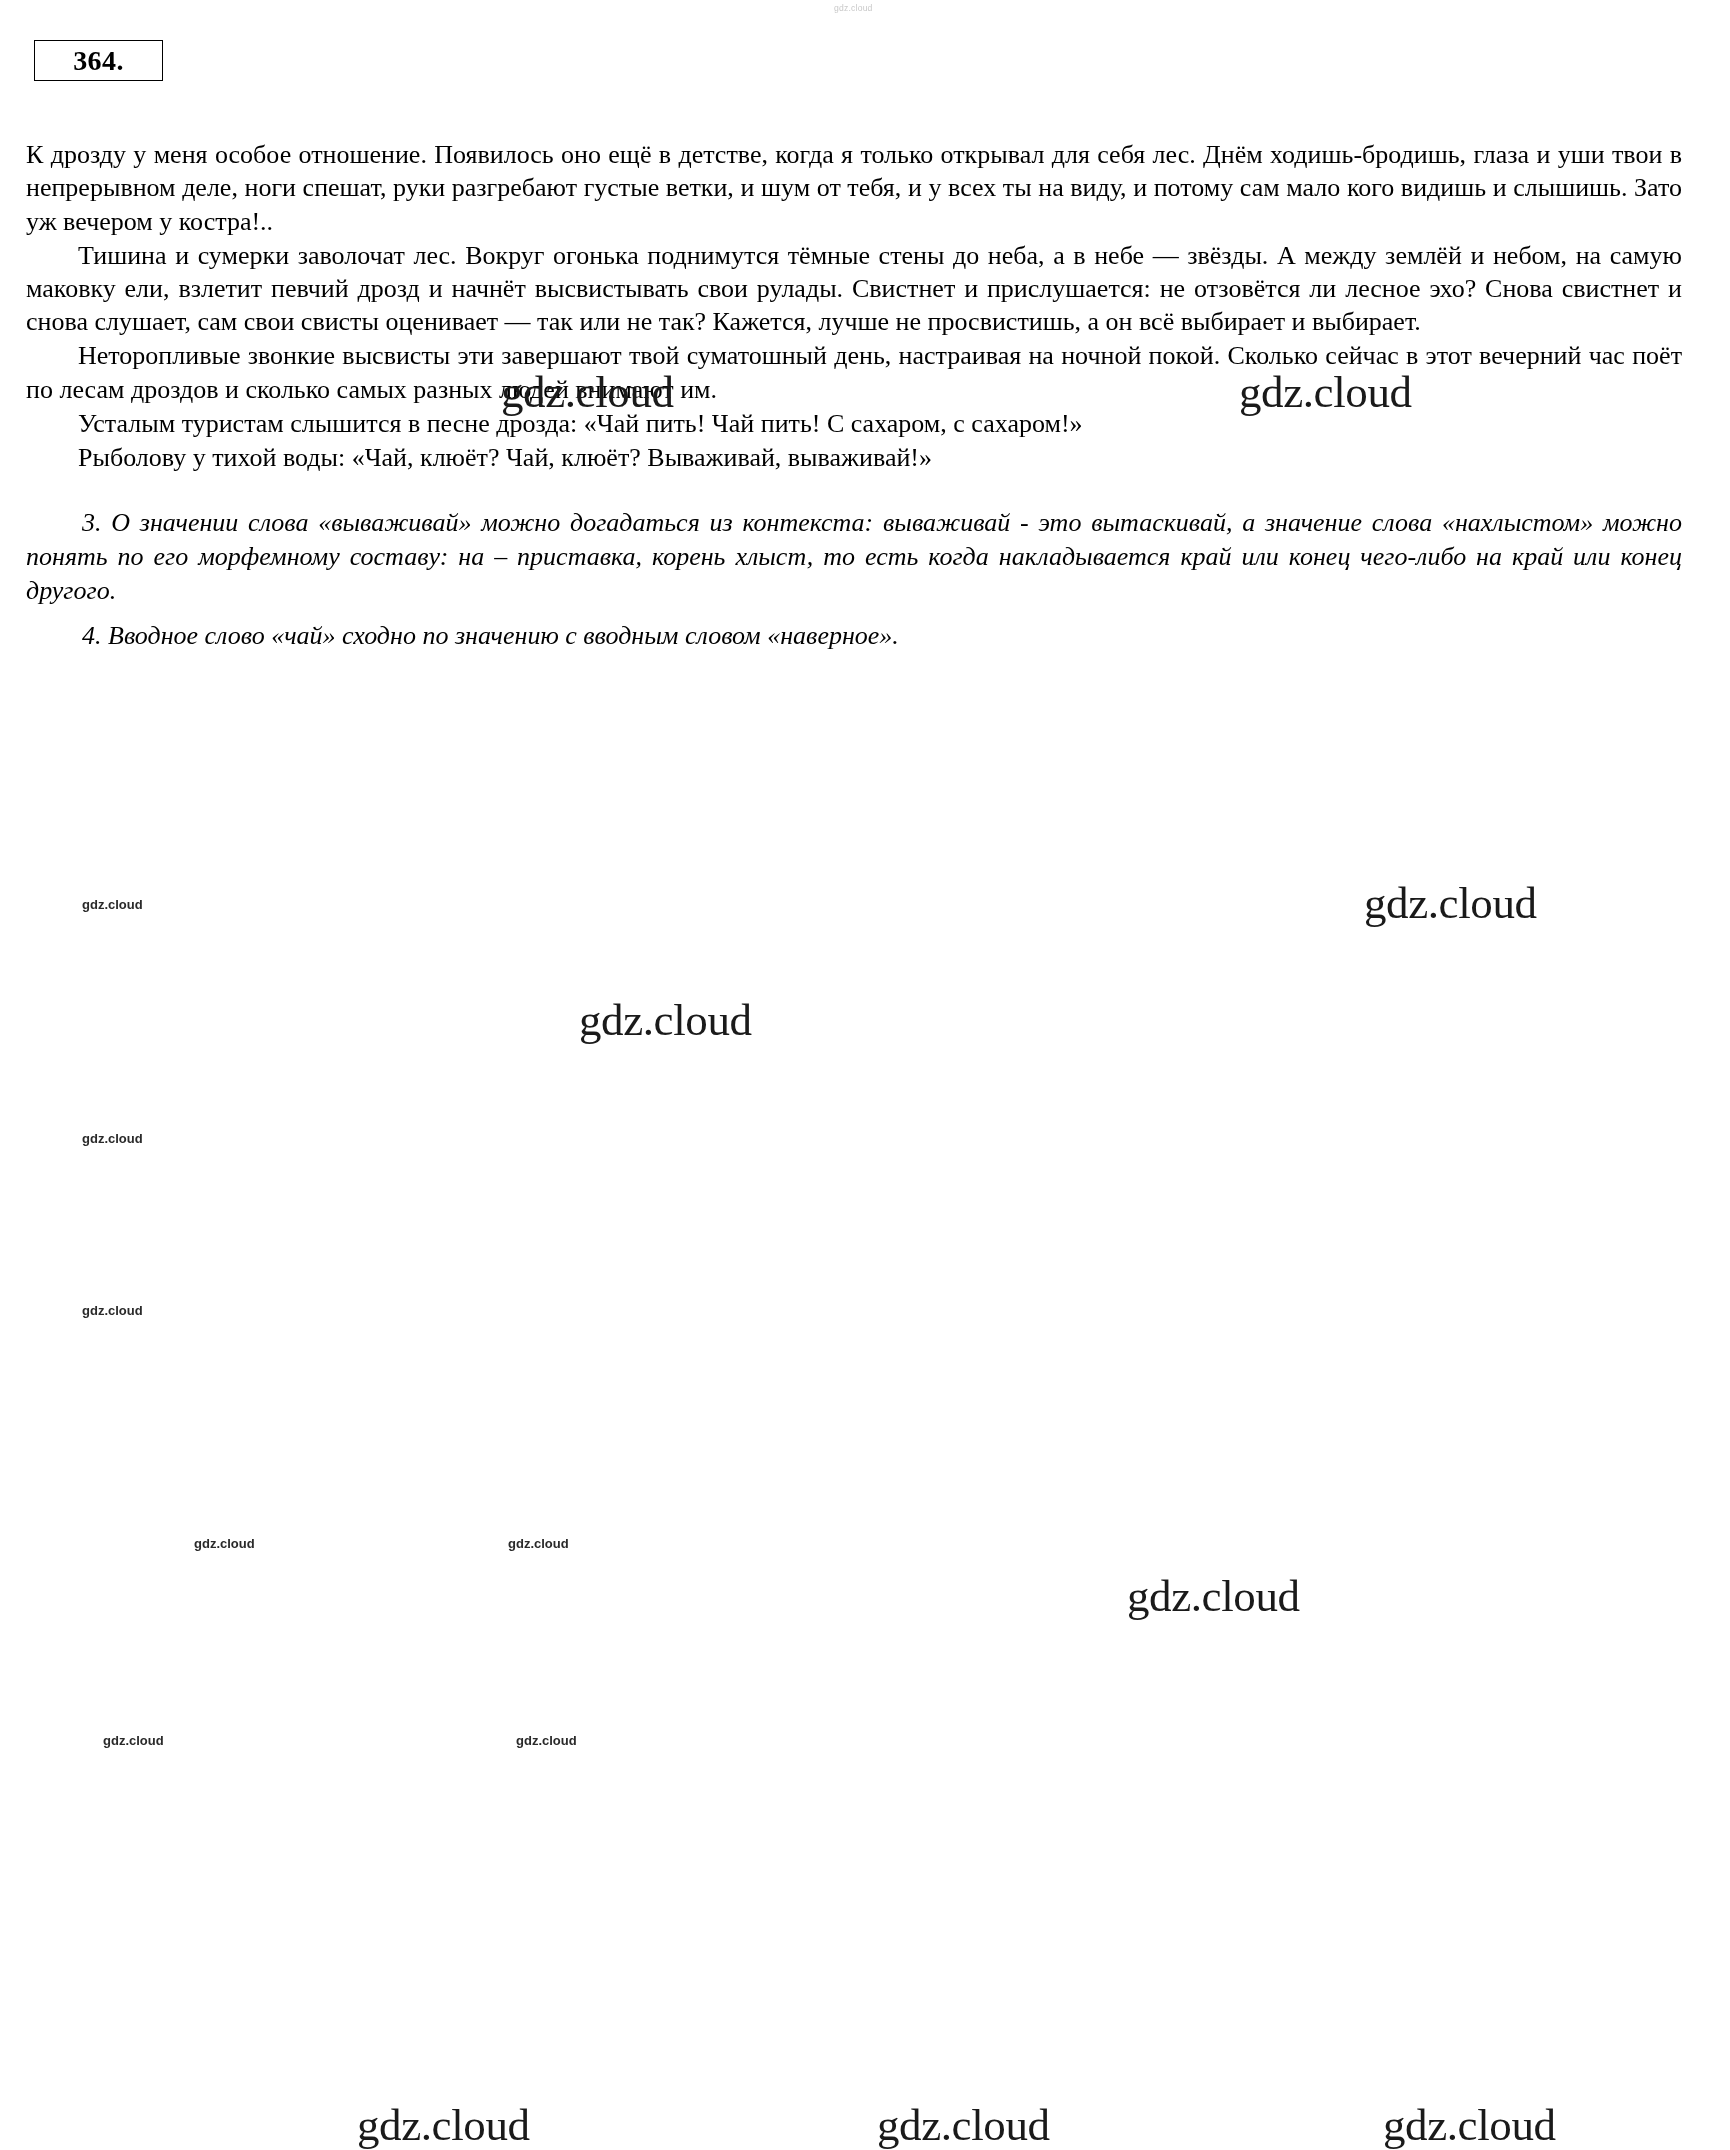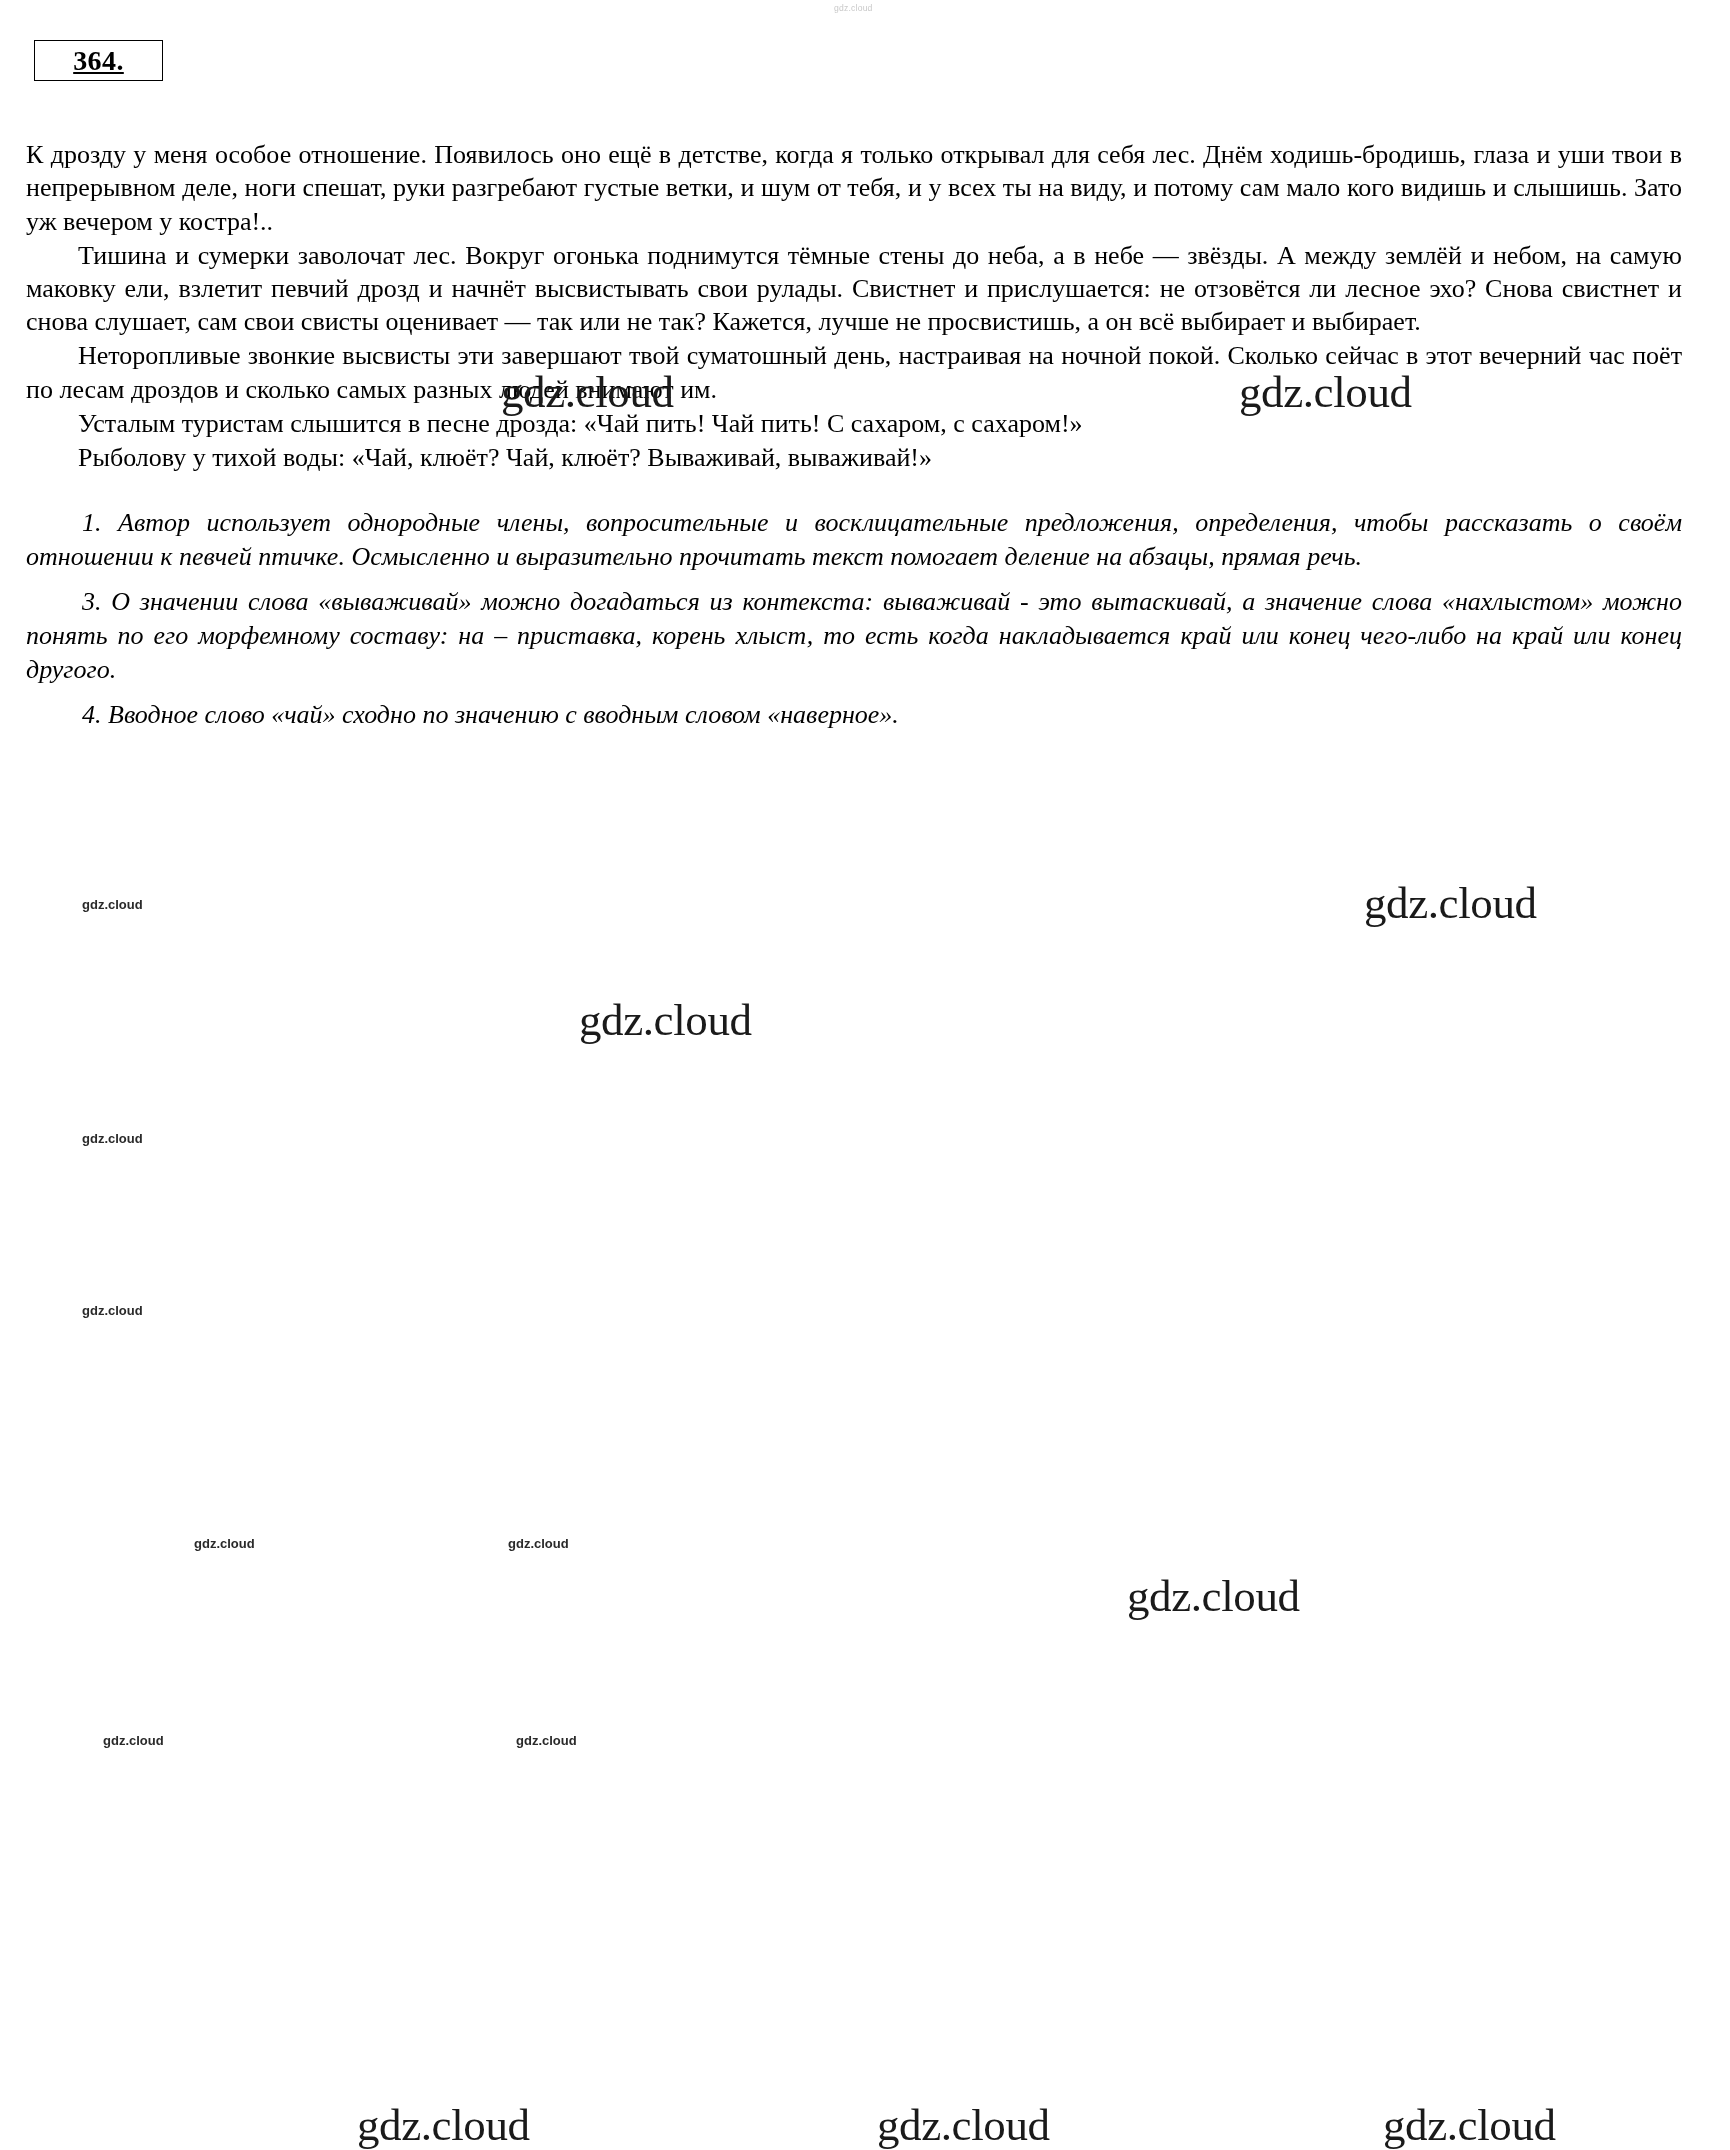--- a/index.html
+++ b/index.html
@@ -36,21 +36,20 @@
     border: 1.3px solid #000;
     box-sizing: border-box;
     display: flex;
     align-items: center;
     justify-content: center;
     font-family: "Liberation Serif", serif;
     font-weight: bold;
     font-size: 28px;
     color: #000;
     letter-spacing: 0.4px;
-    text-decoration: underline;
   }
   .content {
     position: absolute;
     top: 138px;
     left: 26px;
     width: 1656px;
   }
   .para {
     font-size: 26px;
     line-height: 1.28;
@@ -121,21 +120,20 @@
 
   <div class="content">
 
     <p class="para noindent">К дрозду у меня особое отношение. Появилось оно ещё в детстве, когда я только открывал для себя лес. Днём ходишь-бродишь, глаза и уши твои в непрерывном деле, ноги спешат, руки разгребают густые ветки, и шум от тебя, и у всех ты на виду, и потому сам мало кого видишь и слышишь. Зато уж вечером у костра!..</p>
     <p class="para">Тишина и сумерки заволочат лес. Вокруг огонька поднимутся тёмные стены до неба, а в небе — звёзды. А между землёй и небом, на самую маковку ели, взлетит певчий дрозд и начнёт высвистывать свои рулады. Свистнет и прислушается: не отзовётся ли лесное эхо? Снова свистнет и снова слушает, сам свои свисты оценивает — так или не так? Кажется, лучше не просвистишь, а он всё выбирает и выбирает.</p>
     <p class="para">Неторопливые звонкие высвисты эти завершают твой суматошный день, настраивая на ночной покой. Сколько сейчас в этот вечерний час поёт по лесам дроздов и сколько самых разных людей внимают им.</p>
     <p class="para">Усталым туристам слышится в песне дрозда: «Чай пить! Чай пить! С сахаром, с сахаром!»</p>
     <p class="para">Рыболову у тихой воды: «Чай, клюёт? Чай, клюёт? Вываживай, вываживай!»</p>
 
     <div class="answers">
-      <p class="ans">1. Автор использует однородные члены, вопросительные и восклицательные предложения, определения, чтобы рассказать о своём отношении к певчей птичке. Осмысленно и выразительно прочитать текст помогает деление на абзацы, прямая речь.</p>
       <p class="ans">3. О значении слова «вываживай» можно догадаться из контекста: вываживай - это вытаскивай, а значение слова «нахлыстом» можно понять по его морфемному составу: на – приставка, корень хлыст, то есть когда накладывается край или конец чего-либо на край или конец другого.</p>
       <p class="ans">4. Вводное слово «чай» сходно по значению с вводным словом «наверное».</p>
     </div>
 
   </div>
 
   <div class="wm big w1">gdz.cloud</div>
   <div class="wm big w2">gdz.cloud</div>
   <div class="wm big w3">gdz.cloud</div>
   <div class="wm big w4">gdz.cloud</div>

